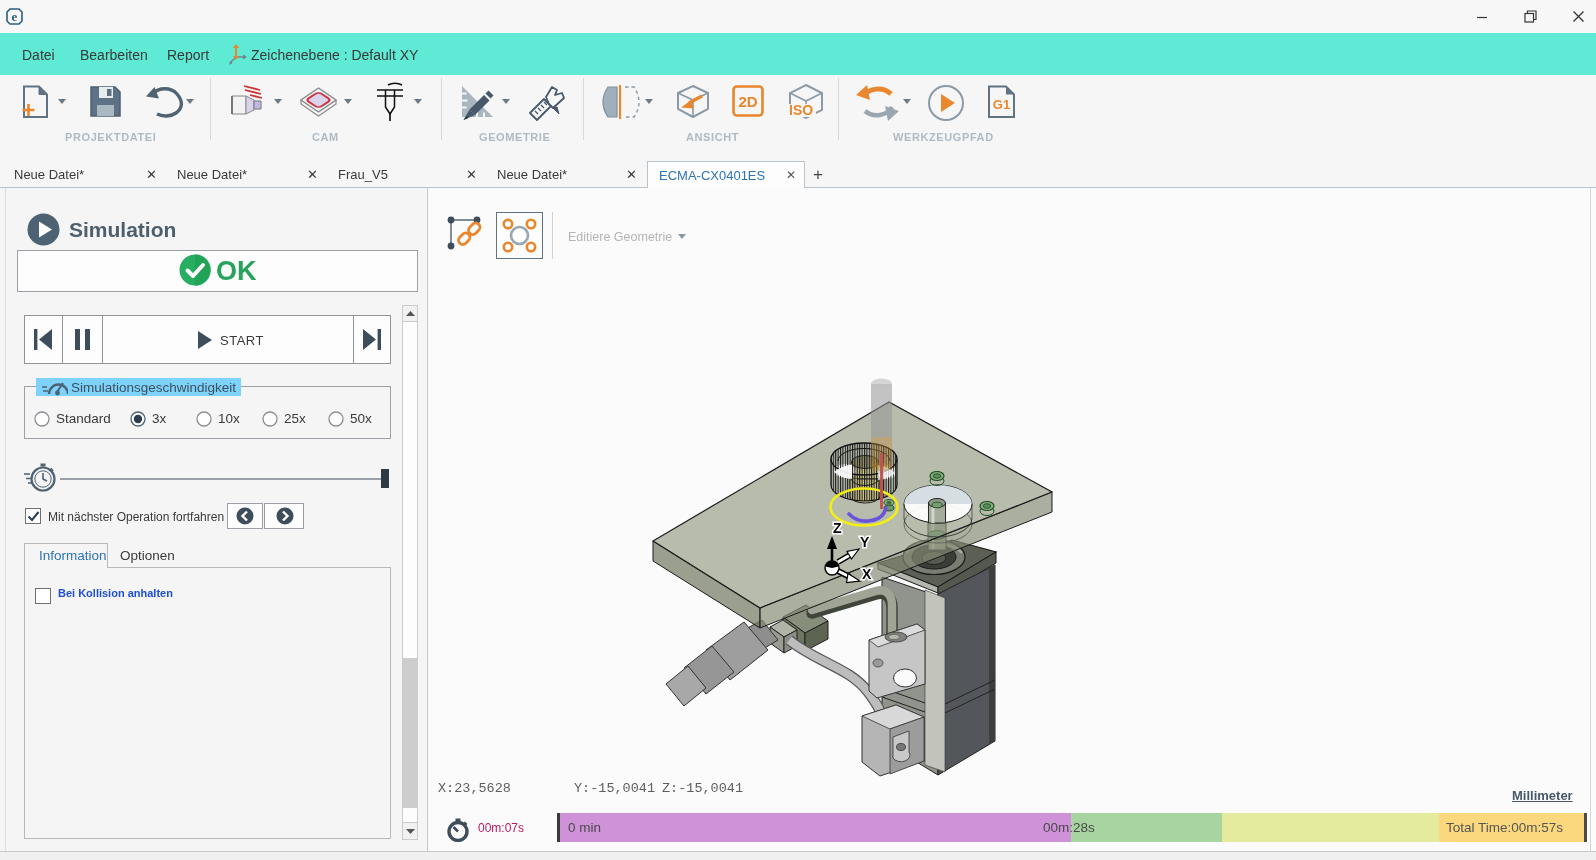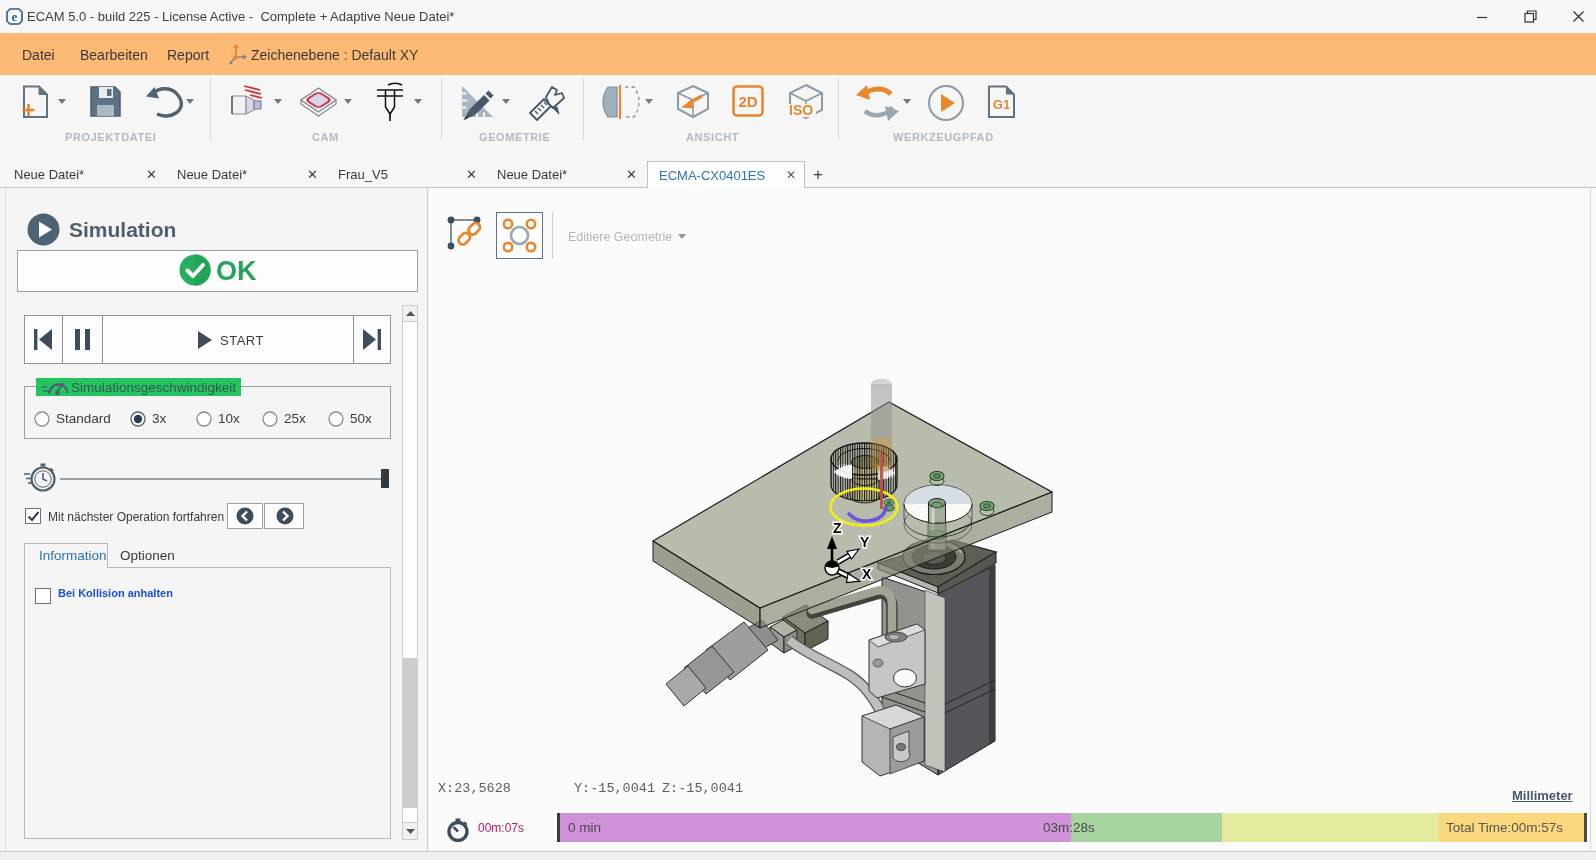--- a/index.html
+++ b/index.html
@@ -5,21 +5,21 @@
   * { margin:0; padding:0; box-sizing:border-box; }
   html,body { width:1596px; height:860px; overflow:hidden; }
   body { font-family:"Liberation Sans", sans-serif; background:#f6f6f6; position:relative; color:#3a3a3a; }
   .abs { position:absolute; }
   svg { display:block; }
   
   #titlebar { left:0; top:0; width:1596px; height:33px; background:#f7f7f7; }
   #title-text { left:27px; top:9px; font-size:13px; color:#3f3f3f; }
   .winbtn { top:0; height:33px; width:46px; display:flex; align-items:center; justify-content:center; color:#333; }
   
-  #menubar { left:0; top:33px; width:1596px; height:42px; background:#fdba74; }
+  #menubar { left:0; top:33px; width:1596px; height:42px; background:#5eead4; }
   .menuitem { position:absolute; top:14px; font-size:14px; color:#3a3a3a; }
   
   #toolbar { left:0; top:75px; width:1596px; height:85px; background:#f6f6f6; }
   .tbsep { position:absolute; top:3px; width:1px; height:62px; background:#d9d9d9; }
   .tblabel { position:absolute; top:56px; font-size:11px; font-weight:bold; color:#aebbc6; letter-spacing:0.6px; }
   .dd { position:absolute; width:0; height:0; border-left:4px solid transparent; border-right:4px solid transparent; border-top:5px solid #6a7a87; }
   
   #tabbar { left:0; top:160px; width:1596px; height:28px; background:#f6f6f6; border-bottom:1px solid #b9c4cc; }
   .tab { position:absolute; top:2px; height:26px; font-size:13px; color:#3a3a3a; }
   .tab .x { color:#555; font-size:12px; }
@@ -34,21 +34,20 @@
   .mono { font-family:"Liberation Mono", monospace; }
 </style>
 </head>
 <body>
 
   <div id="titlebar" class="abs">
     <svg class="abs" style="left:6px; top:8px;" width="17" height="17" viewBox="0 0 17 17">
       <path d="M4 1 L13 1 L16 4 L16 13 L13 16 L4 16 L1 13 L1 4 Z" fill="none" stroke="#2b5d80" stroke-width="1.6"></path>
       <text x="8.5" y="13" font-size="13" font-weight="bold" fill="#2b5d80" text-anchor="middle" font-family="Liberation Serif">e</text>
     </svg>
-    <div id="title-text" class="abs">ECAM 5.0 - build 225 - License Active -&nbsp; Complete + Adaptive Neue Datei*</div>
     <div class="winbtn abs" style="left:1459px;">
       <svg width="12" height="12">
         <line x1="1" y1="6.5" x2="11" y2="6.5" stroke="#333" stroke-width="1.2"></line>
       </svg>
     </div>
     <div class="winbtn abs" style="left:1507px;">
       <svg width="13" height="13">
         <rect x="1" y="3.5" width="8.5" height="8.5" fill="#f7f7f7" stroke="#333" stroke-width="1.2"></rect>
         <path d="M3.5 3.5 L3.5 1 L12 1 L12 9.5 L9.5 9.5" fill="none" stroke="#333" stroke-width="1.2"></path>
       </svg>
@@ -247,21 +246,21 @@
     <svg class="abs" style="left:196px;top:143px;" width="18" height="18" viewBox="0 0 18 18">
       <path d="M2 0 L16 9 L2 18 Z" fill="#3e4d5c"></path>
     </svg>
     <div class="abs" style="left:220px;top:145px;font-size:13px;color:#3a3a3a;letter-spacing:0.5px;">START</div>
     <svg class="abs" style="left:362px;top:141px;" width="20" height="21" viewBox="0 0 20 21">
       <path d="M1 0 L14 10.5 L1 21 Z" fill="#3e4d5c"></path>
       <rect x="15.6" y="0" width="3.4" height="21" fill="#3e4d5c"></rect>
     </svg>
 
     <div class="abs" style="left:24px;top:198px;width:367px;height:53px;border:1px solid #9aa0a5;"></div>
-    <div class="abs" style="left:36px;top:190px;background:#22c55e;padding:0 5px;height:18px;white-space:nowrap;display:flex;align-items:center;">
+    <div class="abs" style="left:36px;top:190px;background:#7dd3fc;padding:0 5px;height:18px;white-space:nowrap;display:flex;align-items:center;">
       <svg width="27" height="19" viewBox="0 0 27 19" style="flex:none;">
         <path d="M8 16 A 9.5 9.5 0 0 1 27 16" fill="none" stroke="#4d6273" stroke-width="2.4"></path>
         <path d="M16 14 L22 5" stroke="#4d6273" stroke-width="2"></path>
         <circle cx="16.5" cy="15" r="2.4" fill="#4d6273"></circle>
         <path d="M1 9 L6 9 M2 13 L7 13" stroke="#4d6273" stroke-width="1.6"></path>
       </svg>
       <span style="font-size:13.5px;color:#3f4f5c;margin-left:3px;">Simulationsgeschwindigkeit</span>
     </div>
     <div id="radios">
       <svg class="abs" style="left:34px;top:223px;" width="16" height="16" viewBox="0 0 16 16">
@@ -505,18 +504,18 @@
     <path d="M12 13.5 L7.5 9" stroke="#3e4d5c" stroke-width="2.6"></path>
     <path d="M18 4.5 L20.5 7" stroke="#3e4d5c" stroke-width="2.6"></path>
   </svg>
   <div class="abs" style="left:478px;top:821px;font-size:12px;color:#be185d;">00m:07s</div>
   <div class="abs" style="left:557px;top:813px;width:3px;height:29px;background:#3a3a3a;"></div>
   <div class="abs" style="left:560px;top:813px;width:511px;height:29px;background:#cf92d8;"></div>
   <div class="abs" style="left:1071px;top:813px;width:151px;height:29px;background:#a8d4a2;"></div>
   <div class="abs" style="left:1222px;top:813px;width:217px;height:29px;background:#e5eb9e;"></div>
   <div class="abs" style="left:1439px;top:813px;width:145px;height:29px;background:#fbd87e;"></div>
   <div class="abs" style="left:568px;top:820px;font-size:13.5px;color:#4a4a4a;">0 min</div>
-  <div class="abs" style="left:1043px;top:820px;font-size:13.5px;color:#4a4a4a;">03m:28s</div>
+  <div class="abs" style="left:1043px;top:820px;font-size:13.5px;color:#4a4a4a;">00m:28s</div>
   <div class="abs" style="left:1446px;top:820px;width:130px;font-size:13.5px;color:#555;text-align:left;">Total Time:00m:57s</div>
   <div class="abs" style="left:1584px;top:813px;width:3px;height:29px;background:#4a4a4a;"></div>
 
   <div class="abs" style="left:1590px;top:188px;width:1px;height:663px;background:#d5d5d5;"></div>
   <div id="bottomstrip" class="abs"></div>
 
 </body></html>

